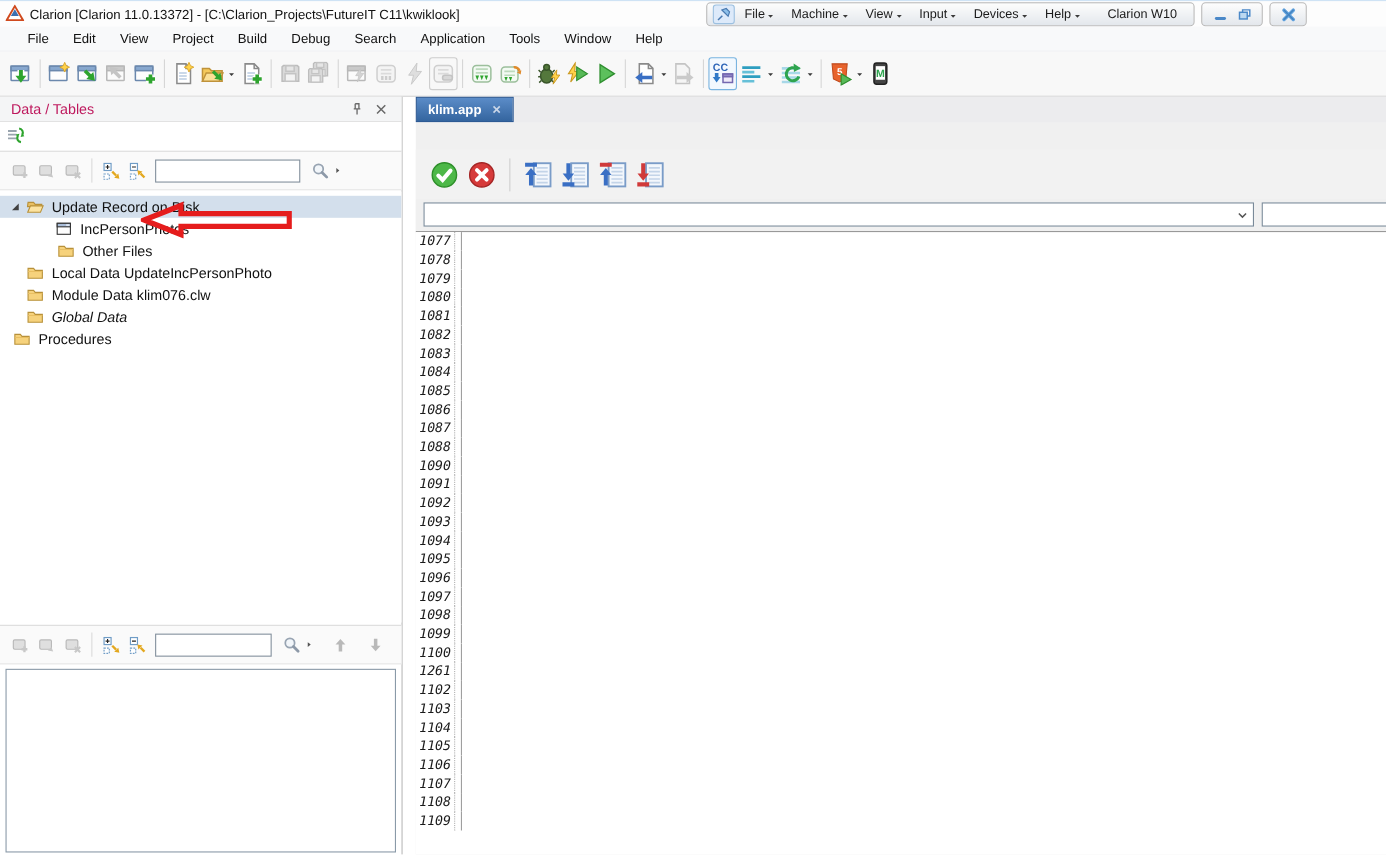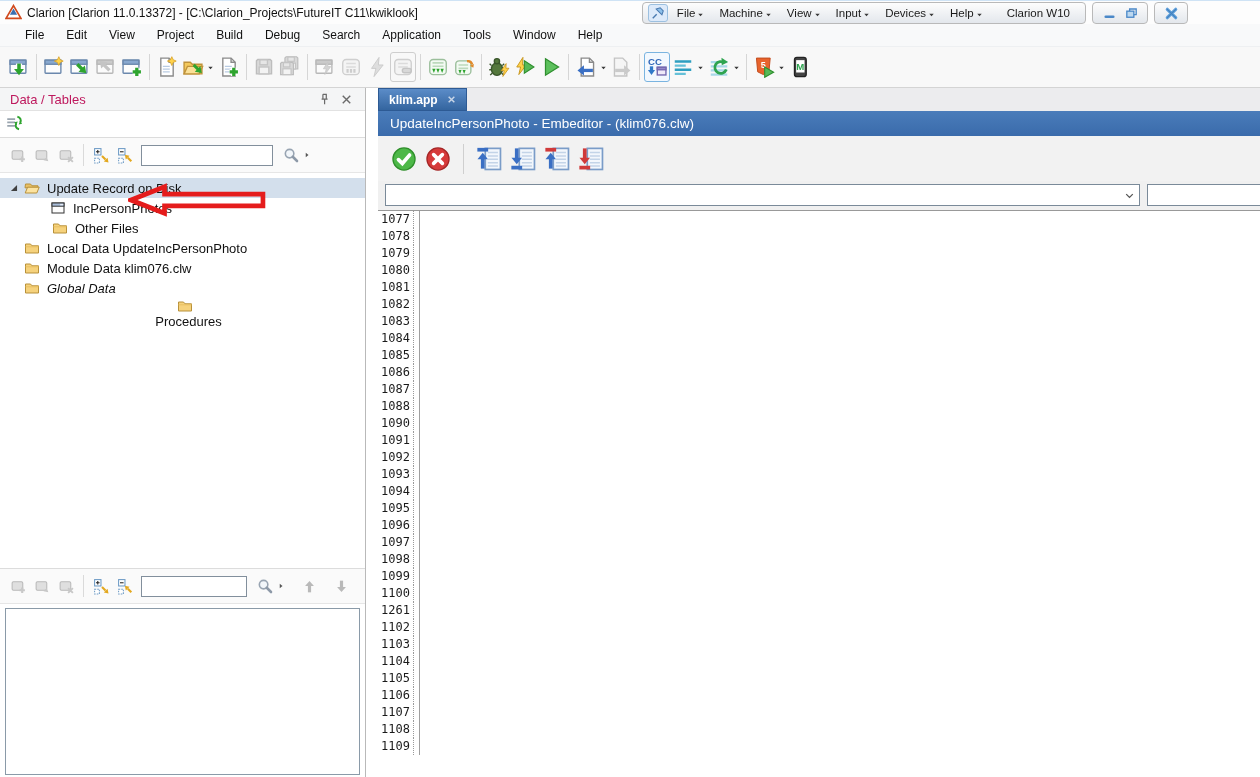--- a/index.html
+++ b/index.html
@@ -76,21 +76,21 @@
   .ebtn { width:34px; height:34px; display:flex; align-items:center; justify-content:center; }
   .ebtn svg { width:26px; height:26px; }
   .ebtn.nav svg { width:27px; height:27px; }
   .esep { width:1px; height:30px; background:#cfcfcf; margin:0 8px; }
   #comborow { position:absolute; top:93px; left:0; right:0; height:29px; background:#f0f0f0; }
   #embed-combo { position:absolute; left:7px; top:3px; width:755px; height:22px; background:#fff; border:1px solid #7a8a99; }
   #embed-combo .chev { position:absolute; right:2px; top:3px; width:15px; height:15px; }
   #side-box { position:absolute; left:769px; top:3px; width:120px; height:22px; background:#fff; border:1px solid #7a8a99; }
 
   
-  #codearea { position:absolute; top:122px; left:0; right:0; bottom:0; background:#fff; border-top:1px solid #999; overflow:hidden; }
+  #codearea { position:absolute; top:122px; left:0; right:0; bottom:0; background:#fff; border-top:1px solid #999; overflow:hidden;font-style:italic; }
   .crow { position:relative; display:flex; height:17px; }
   .cgut { width:36px; flex:0 0 36px; background:#fff; border-right:1px dotted #9a9a9a; text-align:right; padding-right:3px;
           font-family:"DejaVu Sans Mono",monospace; font-size:12px; line-height:17px; color:#1a1a1a; }
   .cspc { width:6px; flex:0 0 6px; background:#fff; border-right:1px solid #9f9f9f; }
 </style>
 </head>
 <body>
 
 <div id="app">
 
@@ -592,21 +592,21 @@
         </div>
         <div class="tree-row" style="padding-left: 24px; font-style: italic;">
           <span class="tree-icon">
             <svg viewBox="0 0 16 16" xmlns="http://www.w3.org/2000/svg">
               <path d="M1.5 4 h5 l1.5 1.8 h6.5 V13 h-13 z" fill="#f6d27c" stroke="#b8913a"></path>
               <path d="M1.5 6.8 h13" stroke="#e9bf62"></path>
             </svg>
           </span>
           <span>Global Data</span>
         </div>
-        <div class="tree-row" style="padding-left: 12px; flex-direction: column;">
+        <div class="tree-row" style="padding-left: 12px;">
           <span class="tree-icon">
             <svg viewBox="0 0 16 16" xmlns="http://www.w3.org/2000/svg">
               <path d="M1.5 4 h5 l1.5 1.8 h6.5 V13 h-13 z" fill="#f6d27c" stroke="#b8913a"></path>
               <path d="M1.5 6.8 h13" stroke="#e9bf62"></path>
             </svg>
           </span>
           <span>Procedures</span>
         </div>
         <div class="red-arrow" style="left: 128px; top: 9px;">
           <svg viewBox="0 0 136 32" width="138" height="34" preserveAspectRatio="none" xmlns="http://www.w3.org/2000/svg">
@@ -686,23 +686,20 @@
     <div id="tabstrip">
       <div id="tab-active">
         <span>klim.app</span>
         <span class="tclose">
             <svg viewBox="0 0 16 16" width="13" height="13">
               <path d="M4.5 4.5 L11.5 11.5 M11.5 4.5 L4.5 11.5" stroke="#c9d6e8" stroke-width="1.8"></path>
             </svg>
           </span>
       </div>
     </div>
-    <div id="embedheader">
-      <span>UpdateIncPersonPhoto - Embeditor - (klim076.clw)</span>
-    </div>
     <div id="embedtoolbar">
         <div class="ebtn">
           <svg viewBox="0 0 16 16" xmlns="http://www.w3.org/2000/svg">
             <circle cx="8" cy="8" r="6.8" fill="#4db848" stroke="#2e8f2a" stroke-width="0.8"></circle>
             <path d="M4.6 8.4 L7 10.8 L11.4 5.6" fill="none" stroke="#fff" stroke-width="2.3" stroke-linecap="round"></path>
           </svg>
         </div>
         <div class="ebtn">
           <svg viewBox="0 0 16 16" xmlns="http://www.w3.org/2000/svg">
             <circle cx="8" cy="8" r="6.8" fill="#d63a3a" stroke="#a52626" stroke-width="0.8"></circle>

